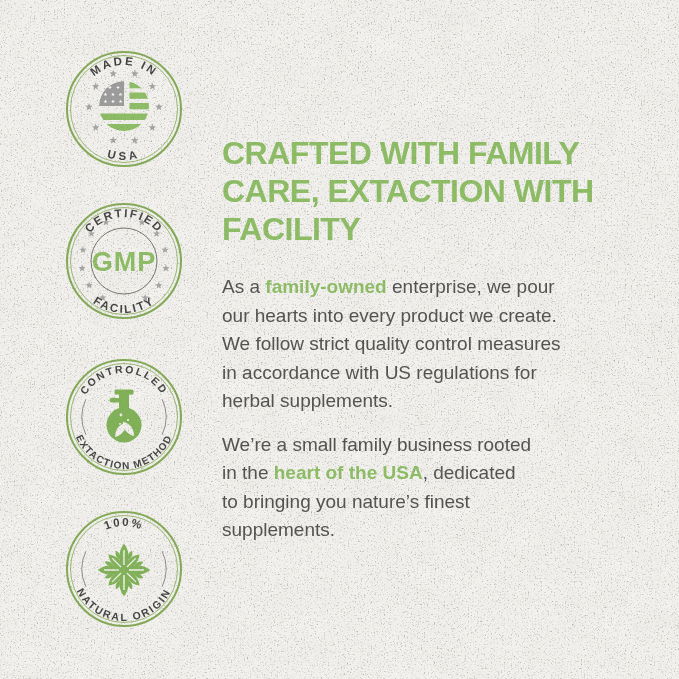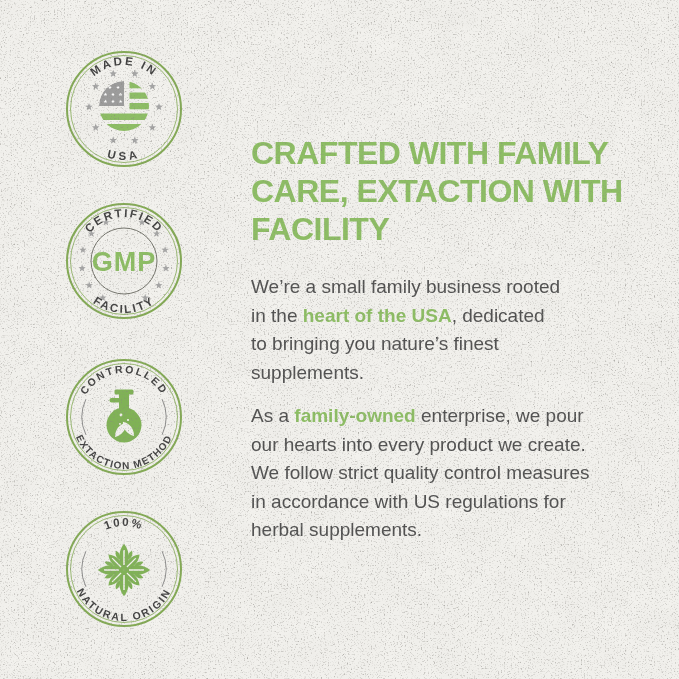--- a/index.html
+++ b/index.html
@@ -23,21 +23,21 @@
     font-family:"Liberation Sans", sans-serif;
     font-weight:bold;
     fill:#3e3e3e;
   }
   svg text.gmp {
     font-family:"Liberation Sans", sans-serif;
     font-weight:bold;
     fill:#8cbe62;
   }
 
-  .content { position:absolute; left:251px; top:134px; width:402px; }
+  .content { position:absolute; left:222px; top:134px; width:402px; }
   .heading {
     font-size:32px;
     line-height:38px;
     font-weight:bold;
     color:#8cbe62;
     letter-spacing:-0.5px;
     margin:0 0 25px 0;
   }
   .heading .line { display:block; }
   .para {
@@ -215,31 +215,31 @@
     </svg>
   </div>
 
   <div class="content">
     <h1 class="heading">
       <span class="line">CRAFTED WITH FAMILY</span>
       <span class="line">CARE, EXTACTION WITH</span>
       <span class="line">FACILITY</span>
     </h1>
     <p class="para">
-      <span class="line"><span>We’re a small family business rooted</span></span>
-      <span class="line"><span>in the </span><strong class="hl">heart of the USA</strong><span>, dedicated</span></span>
-      <span class="line"><span>to bringing you nature’s finest</span></span>
-      <span class="line"><span>supplements.</span></span>
-    </p>
-    <p class="para">
       <span class="line"><span>As a </span><strong class="hl">family-owned</strong><span> enterprise, we pour</span></span>
       <span class="line"><span>our hearts into every product we create.</span></span>
       <span class="line"><span>We follow strict quality control measures</span></span>
       <span class="line"><span>in accordance with US regulations for</span></span>
       <span class="line"><span>herbal supplements.</span></span>
+    </p>
+    <p class="para">
+      <span class="line"><span>We’re a small family business rooted</span></span>
+      <span class="line"><span>in the </span><strong class="hl">heart of the USA</strong><span>, dedicated</span></span>
+      <span class="line"><span>to bringing you nature’s finest</span></span>
+      <span class="line"><span>supplements.</span></span>
     </p>
   </div>
 
   <svg class="texture" width="679" height="679">
     <filter id="specks">
       <feTurbulence type="fractalNoise" baseFrequency="0.7" numOctaves="2" seed="11" stitchTiles="stitch"></feTurbulence>
       <feColorMatrix type="matrix" values="0 0 0 0 0.25  0 0 0 0 0.24  0 0 0 0 0.22  1.1 1.1 1.1 0 -1.75"></feColorMatrix>
     </filter>
     <filter id="mottle">
       <feTurbulence type="fractalNoise" baseFrequency="0.035" numOctaves="3" seed="4" stitchTiles="stitch"></feTurbulence>

